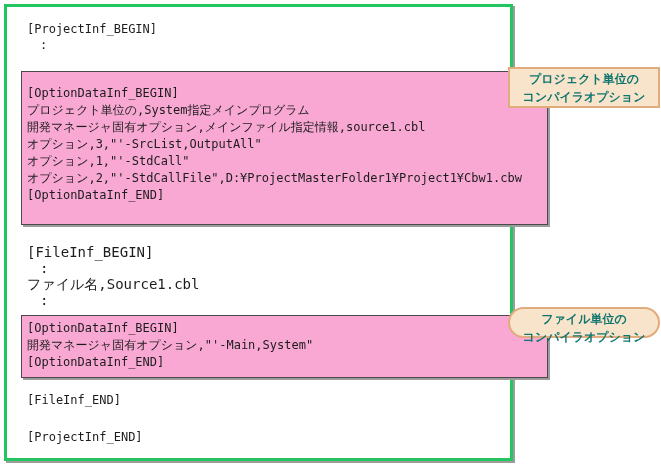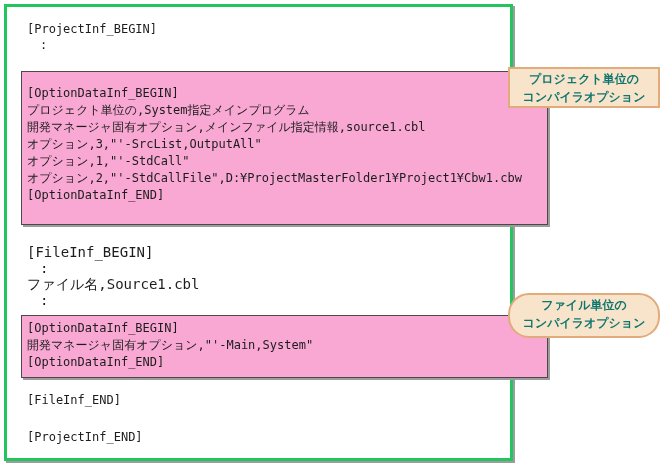--- a/index.html
+++ b/index.html
@@ -64,21 +64,21 @@
     padding-top: 1px;
   }
   .callout div {
     font-size: 12px;
     font-weight: bold;
     line-height: 18px;
     color: #0f766e;
     white-space: nowrap;
   }
   .callout1 { left: 508px; top: 67px; height: 41px; }
-  .callout2 { left: 508px; top: 293px; height: 45px; border-radius: 21px; }
+  .callout2 { left: 508px; top: 307px; height: 31px; border-radius: 21px; }
 </style>
 </head>
 <body>
 
 <div class="stage">
 
   <div class="outer-box">
 
     <div class="line" style="left:20px; top:14px;">[ProjectInf_BEGIN]</div>
 

